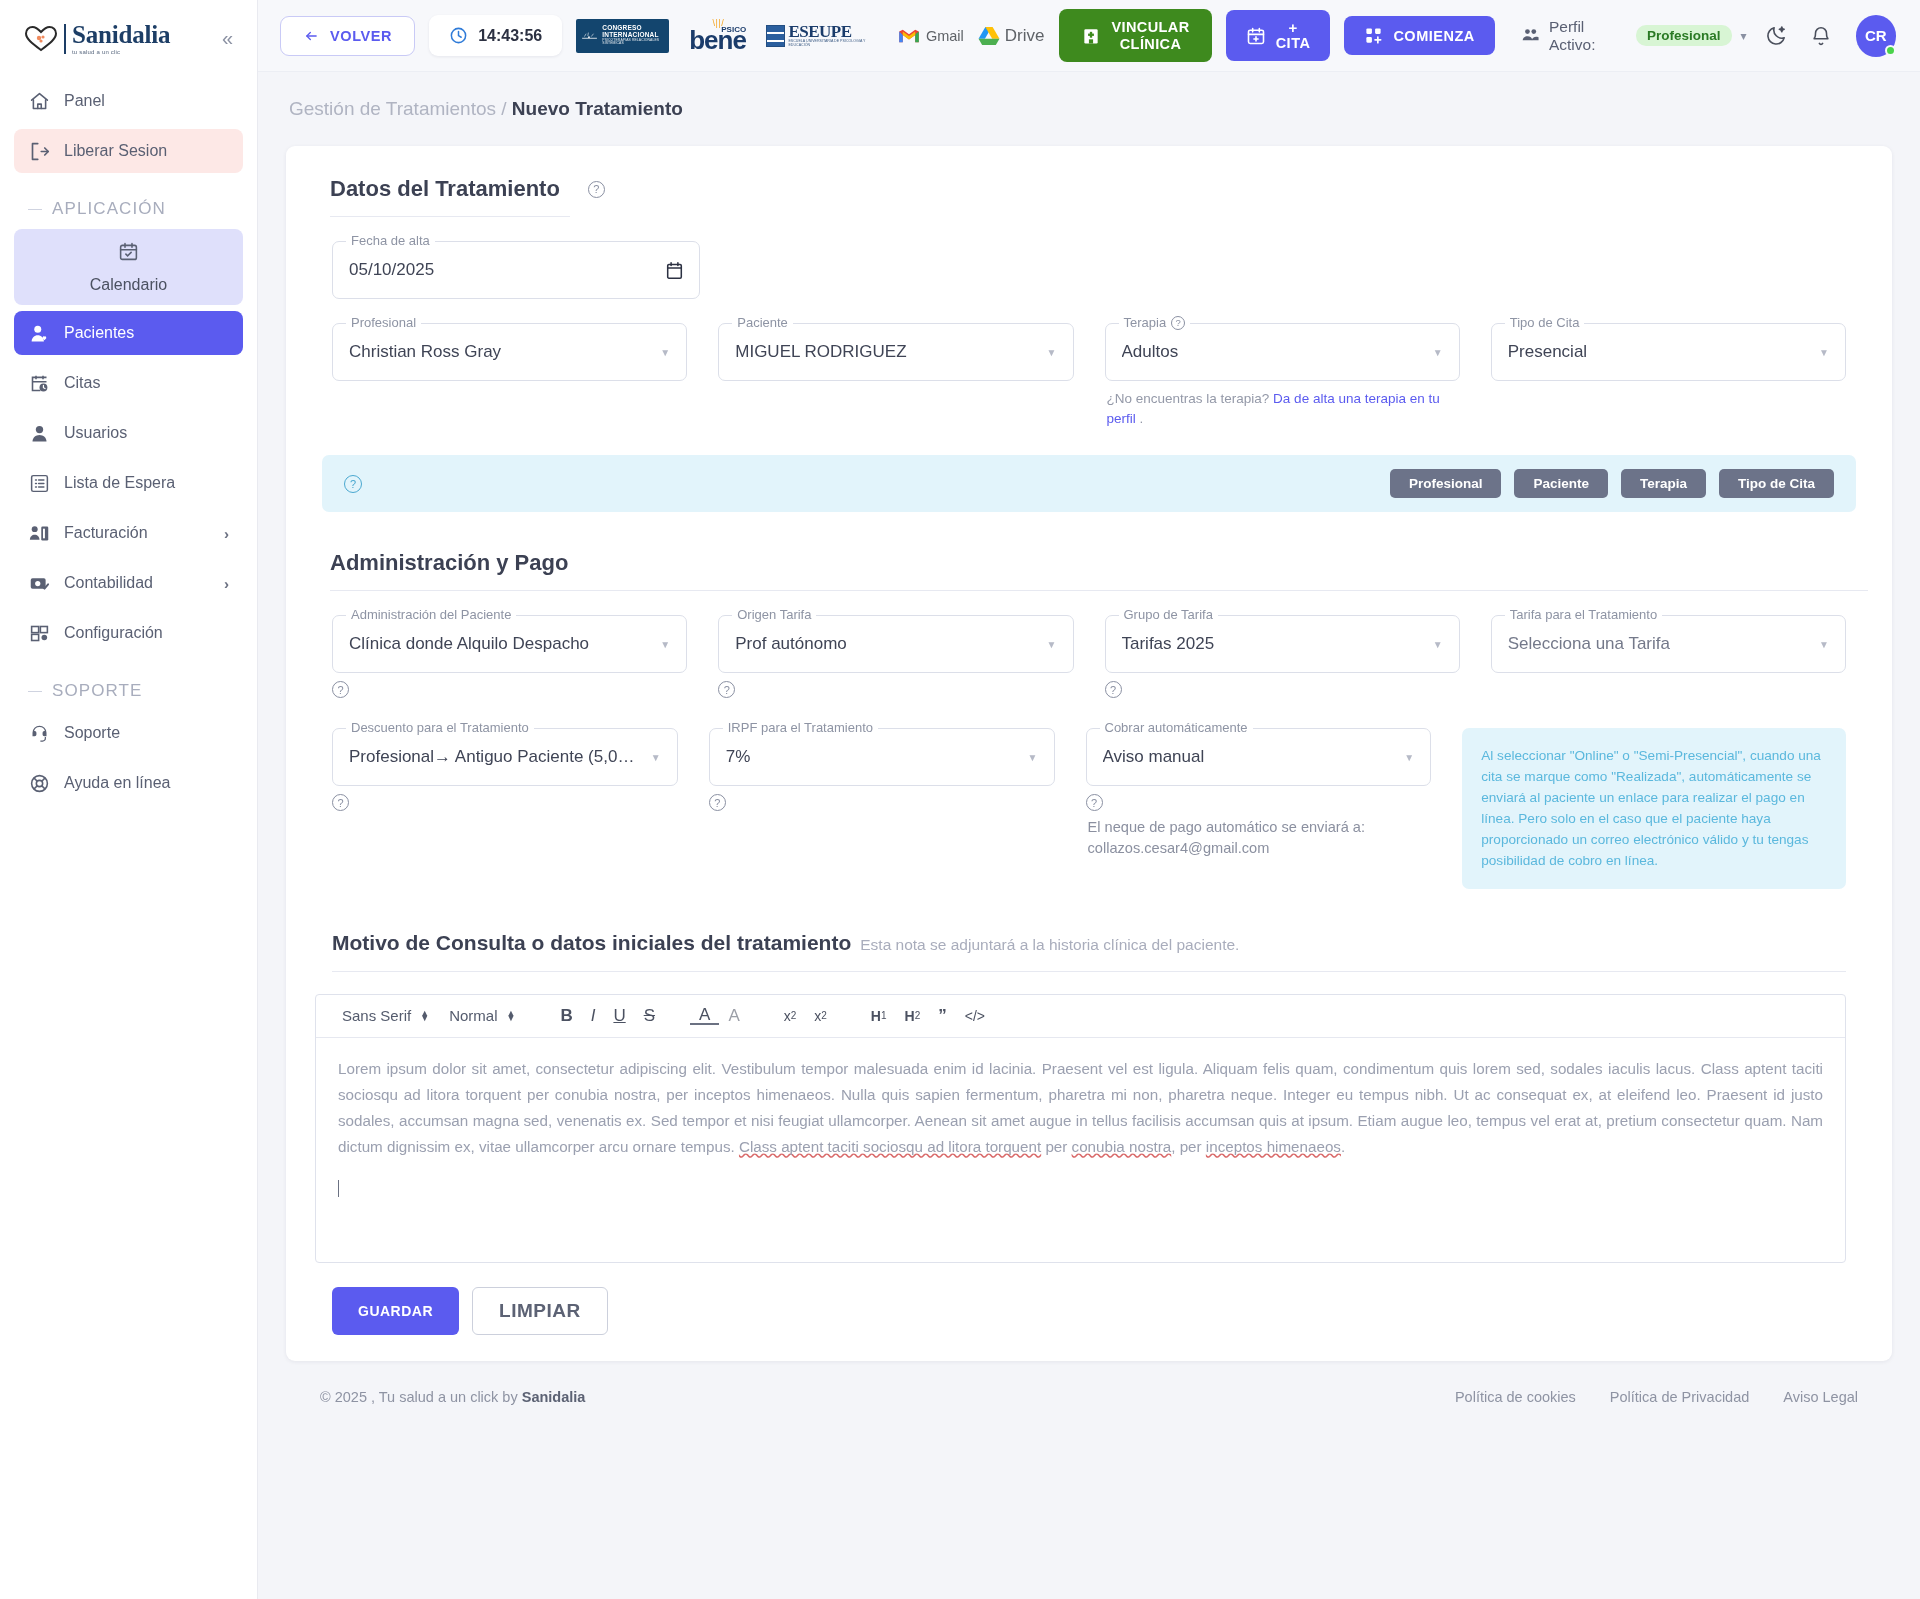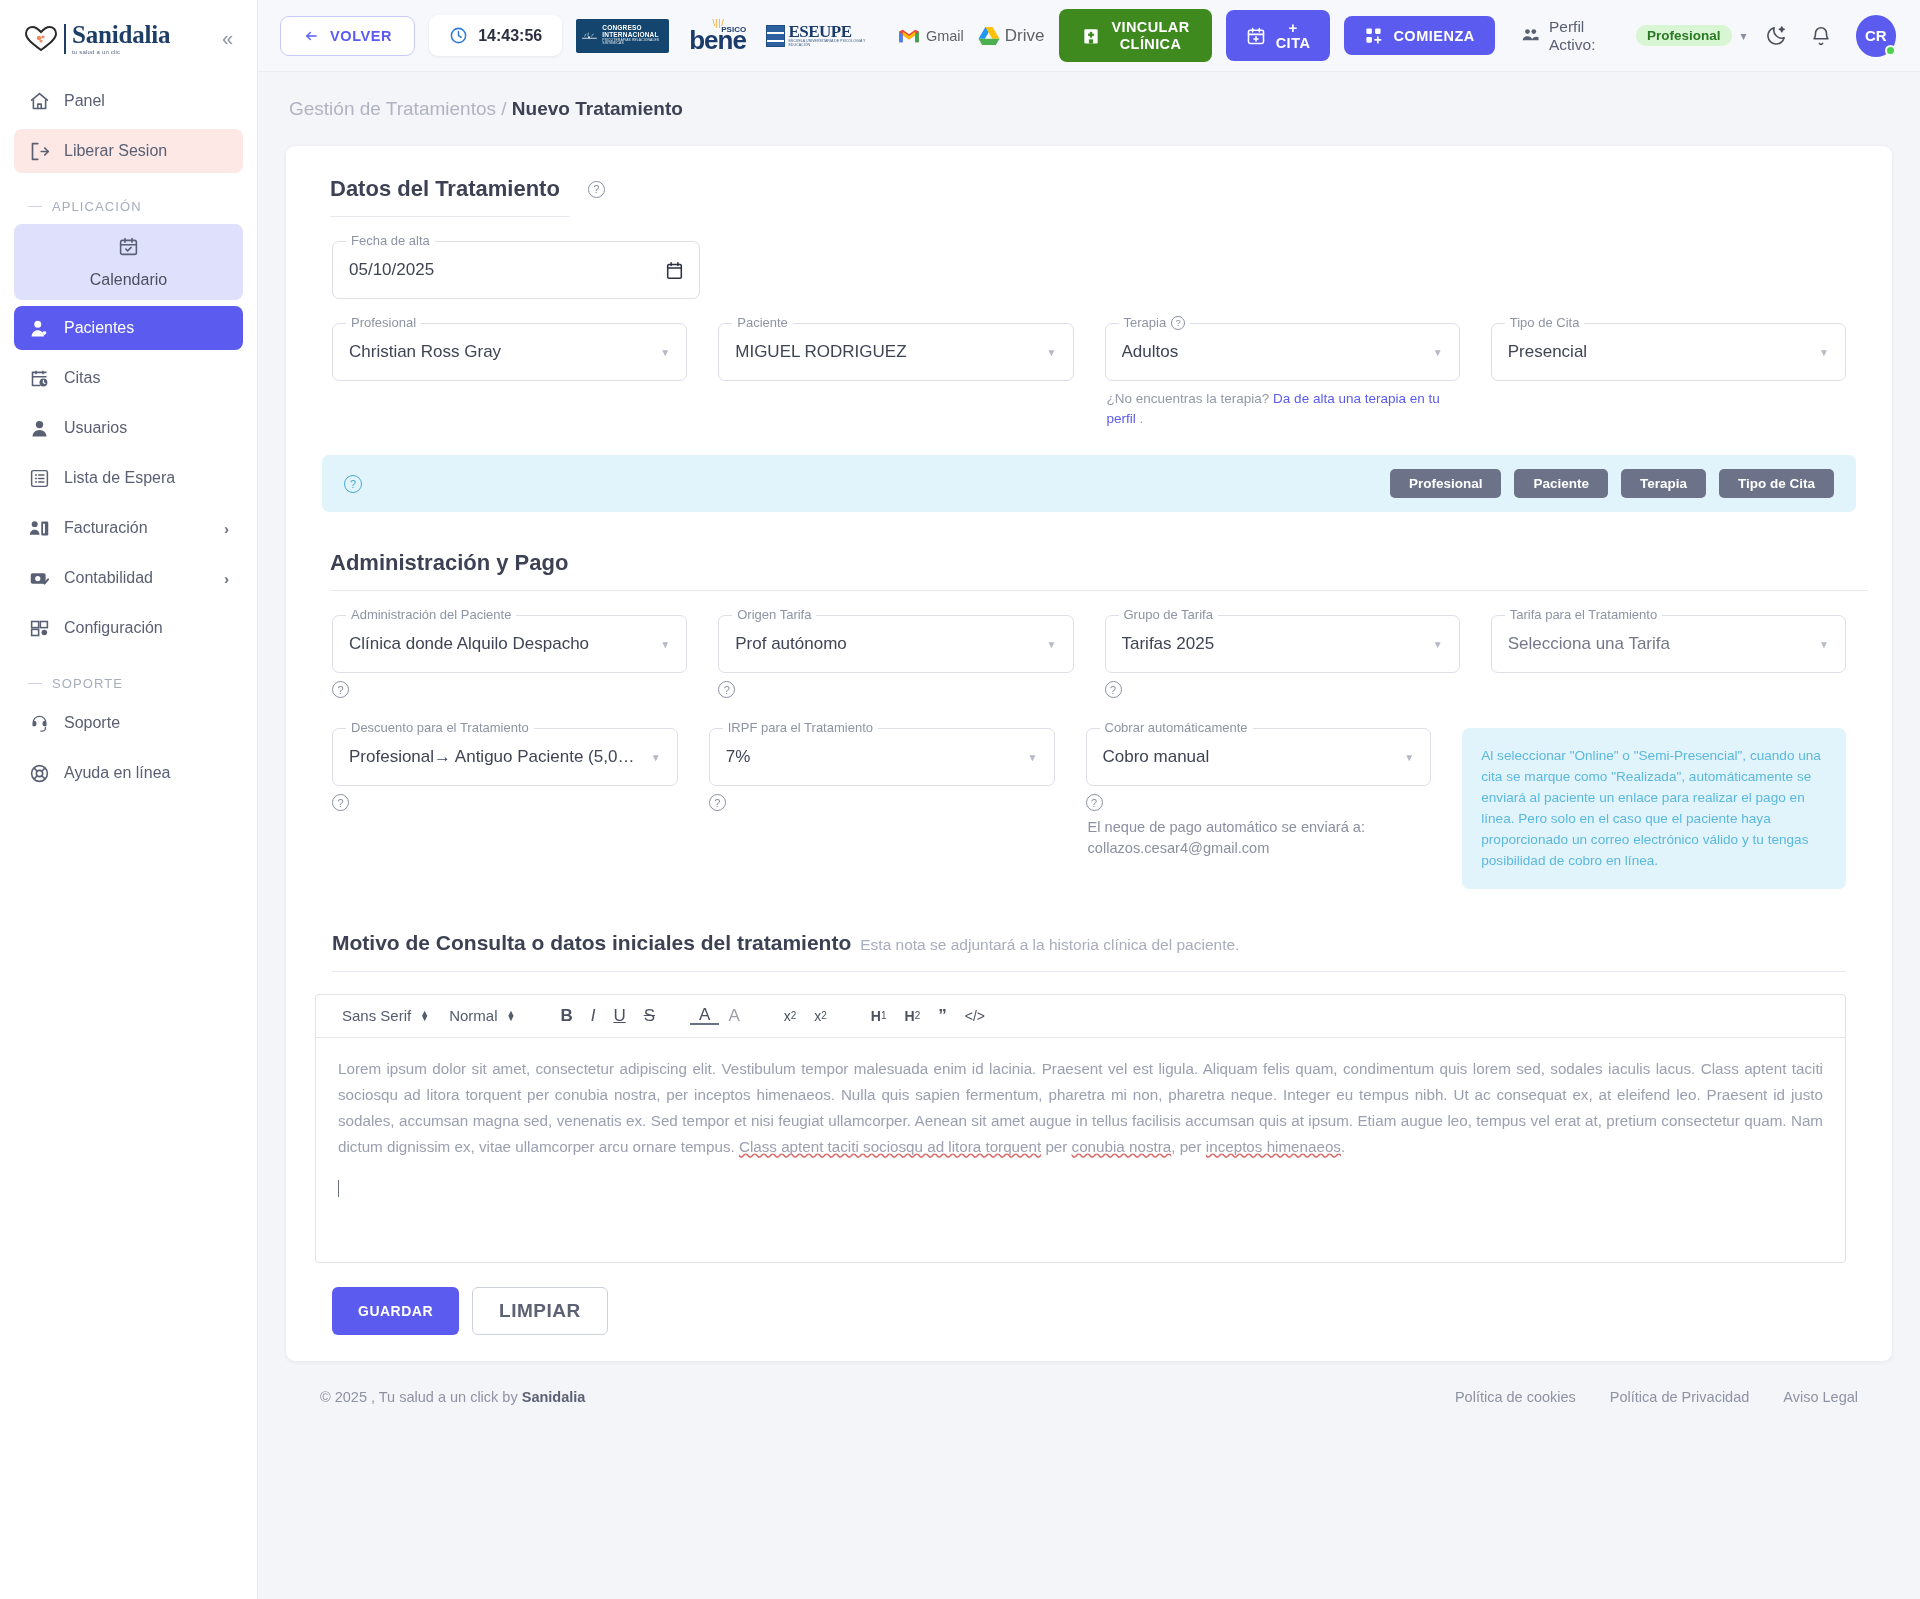--- a/index.html
+++ b/index.html
@@ -34,21 +34,21 @@
     font-size:16px; color:#5a6073; cursor:pointer; position:relative;
   }
   .nav-item .ico { width:22px; height:22px; flex:0 0 22px; display:flex; align-items:center; justify-content:center; color:#5a6073; }
   .nav-item.active-red { background:#fde8e6; }
   .nav-item.active-lilac { background:#dfe0fb; color:#4b5161;flex-direction:column; }
   .nav-item.active-blue { background:#5b5bef; color:#ffffff; }
   .nav-item.active-blue .ico { color:#ffffff; }
   .nav-caret { margin-left:auto; font-size:15px; color:#6b7182; font-weight:700; }
   .nav-section {
     display:flex; align-items:center; gap:10px;
-    font-size:13px; letter-spacing:1.1px; color:#a8adbd;
+    font-size:17px; letter-spacing:1.1px; color:#a8adbd;
     padding:20px 12px 10px 14px; text-transform:uppercase;
   }
   .nav-section .rule { width:14px; height:1px; background:#cfd3e0; }
 
   
   .main { flex:1; display:flex; flex-direction:column; min-width:0; background:#f4f5f9; }
 
   .topbar {
     height:72px; background:#f7f8fb; display:flex; align-items:center;
     gap:14px; padding:0 24px 0 22px; border-bottom:1px solid #eceef4;
@@ -659,21 +659,21 @@
               <span class="fvalue">7%</span>
               <span class="caret">▼</span>
             </div>
             <span class="q-ico fq">?</span>
           </div>
           <div class="field">
             <div class="fbox">
               <span class="flabel">
                   <span>Cobrar automáticamente</span>
                 </span>
-              <span class="fvalue">Cobro manual</span>
+              <span class="fvalue">Aviso manual</span>
               <span class="caret">▼</span>
             </div>
             <span class="q-ico fq">?</span>
             <div class="fhelp" style="font-size:14.6px;color:#8b90a0;margin-top:6px;">
               <div>El neque de pago automático se enviará a:</div>
               <div>collazos.cesar4@gmail.com</div>
             </div>
           </div>
           <div class="info-panel">Al seleccionar "Online" o "Semi-Presencial", cuando una cita se marque como "Realizada", automáticamente se enviará al paciente un enlace para realizar el pago en línea. Pero solo en el caso que el paciente haya proporcionado un correo electrónico válido y tu tengas posibilidad de cobro en línea.</div>
         </div>

